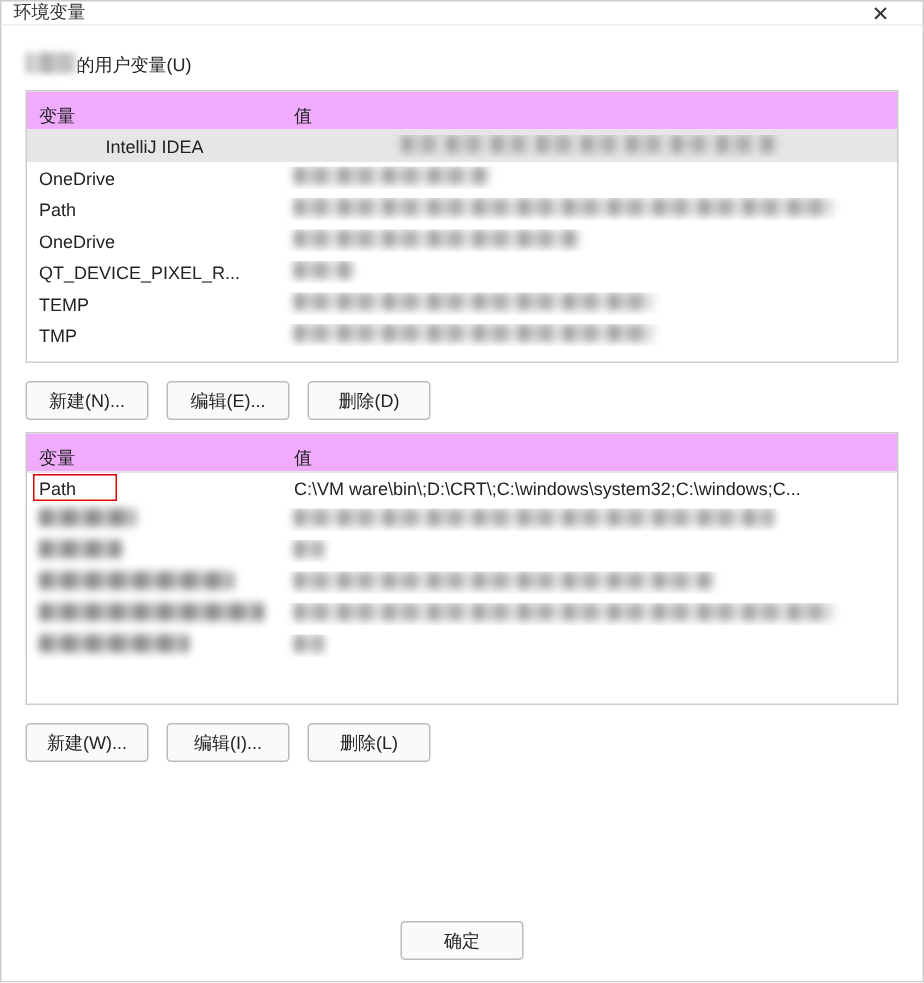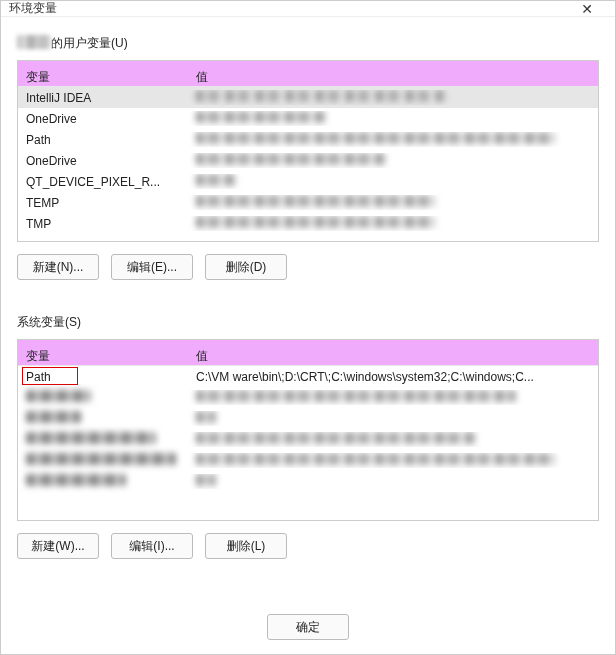--- a/index.html
+++ b/index.html
@@ -84,21 +84,21 @@
     .list-body {
       display: flex;
       flex-direction: column;
     }
     .list-row {
       display: flex;
       height: 21px;
       align-items: center;
       font-size: 12px;
     }
-    .list-row.selected { background: #e6e6e6; }
+    .list-row.selected { background: #e6e6e6; text-align: center; }
     .list-row .col { padding: 0 8px; }
     .list-row .col-var { color: #222; }
     .list-row .col-val { color: #222; }
     .blurred-val {
       display: inline-block;
       height: 12px;
       background: repeating-linear-gradient(90deg, #999 0 6px, #ccc 6px 14px, #aaa 14px 22px, #ddd 22px 30px);
       filter: blur(3px);
       border-radius: 2px;
     }
@@ -194,21 +194,20 @@
           </div>
         </div>
     </div>
 
     <div class="btn-row">
       <button class="btn">新建(N)...</button>
       <button class="btn">编辑(E)...</button>
       <button class="btn">删除(D)</button>
     </div>
 
-    <div class="section-label gap-top">系统变量(S)</div>
 
     <div class="list-container rel" style="height:182px;">
       <div class="list-header">
         <div class="col col-var">变量</div>
         <div class="col col-val">值</div>
       </div>
       <div class="list-body rel" id="system-body">
           <div class="list-row" style="position: relative;">
             <div class="col col-var">Path</div>
             <div class="col col-val">C:\VM ware\bin\;D:\CRT\;C:\windows\system32;C:\windows;C...</div>

